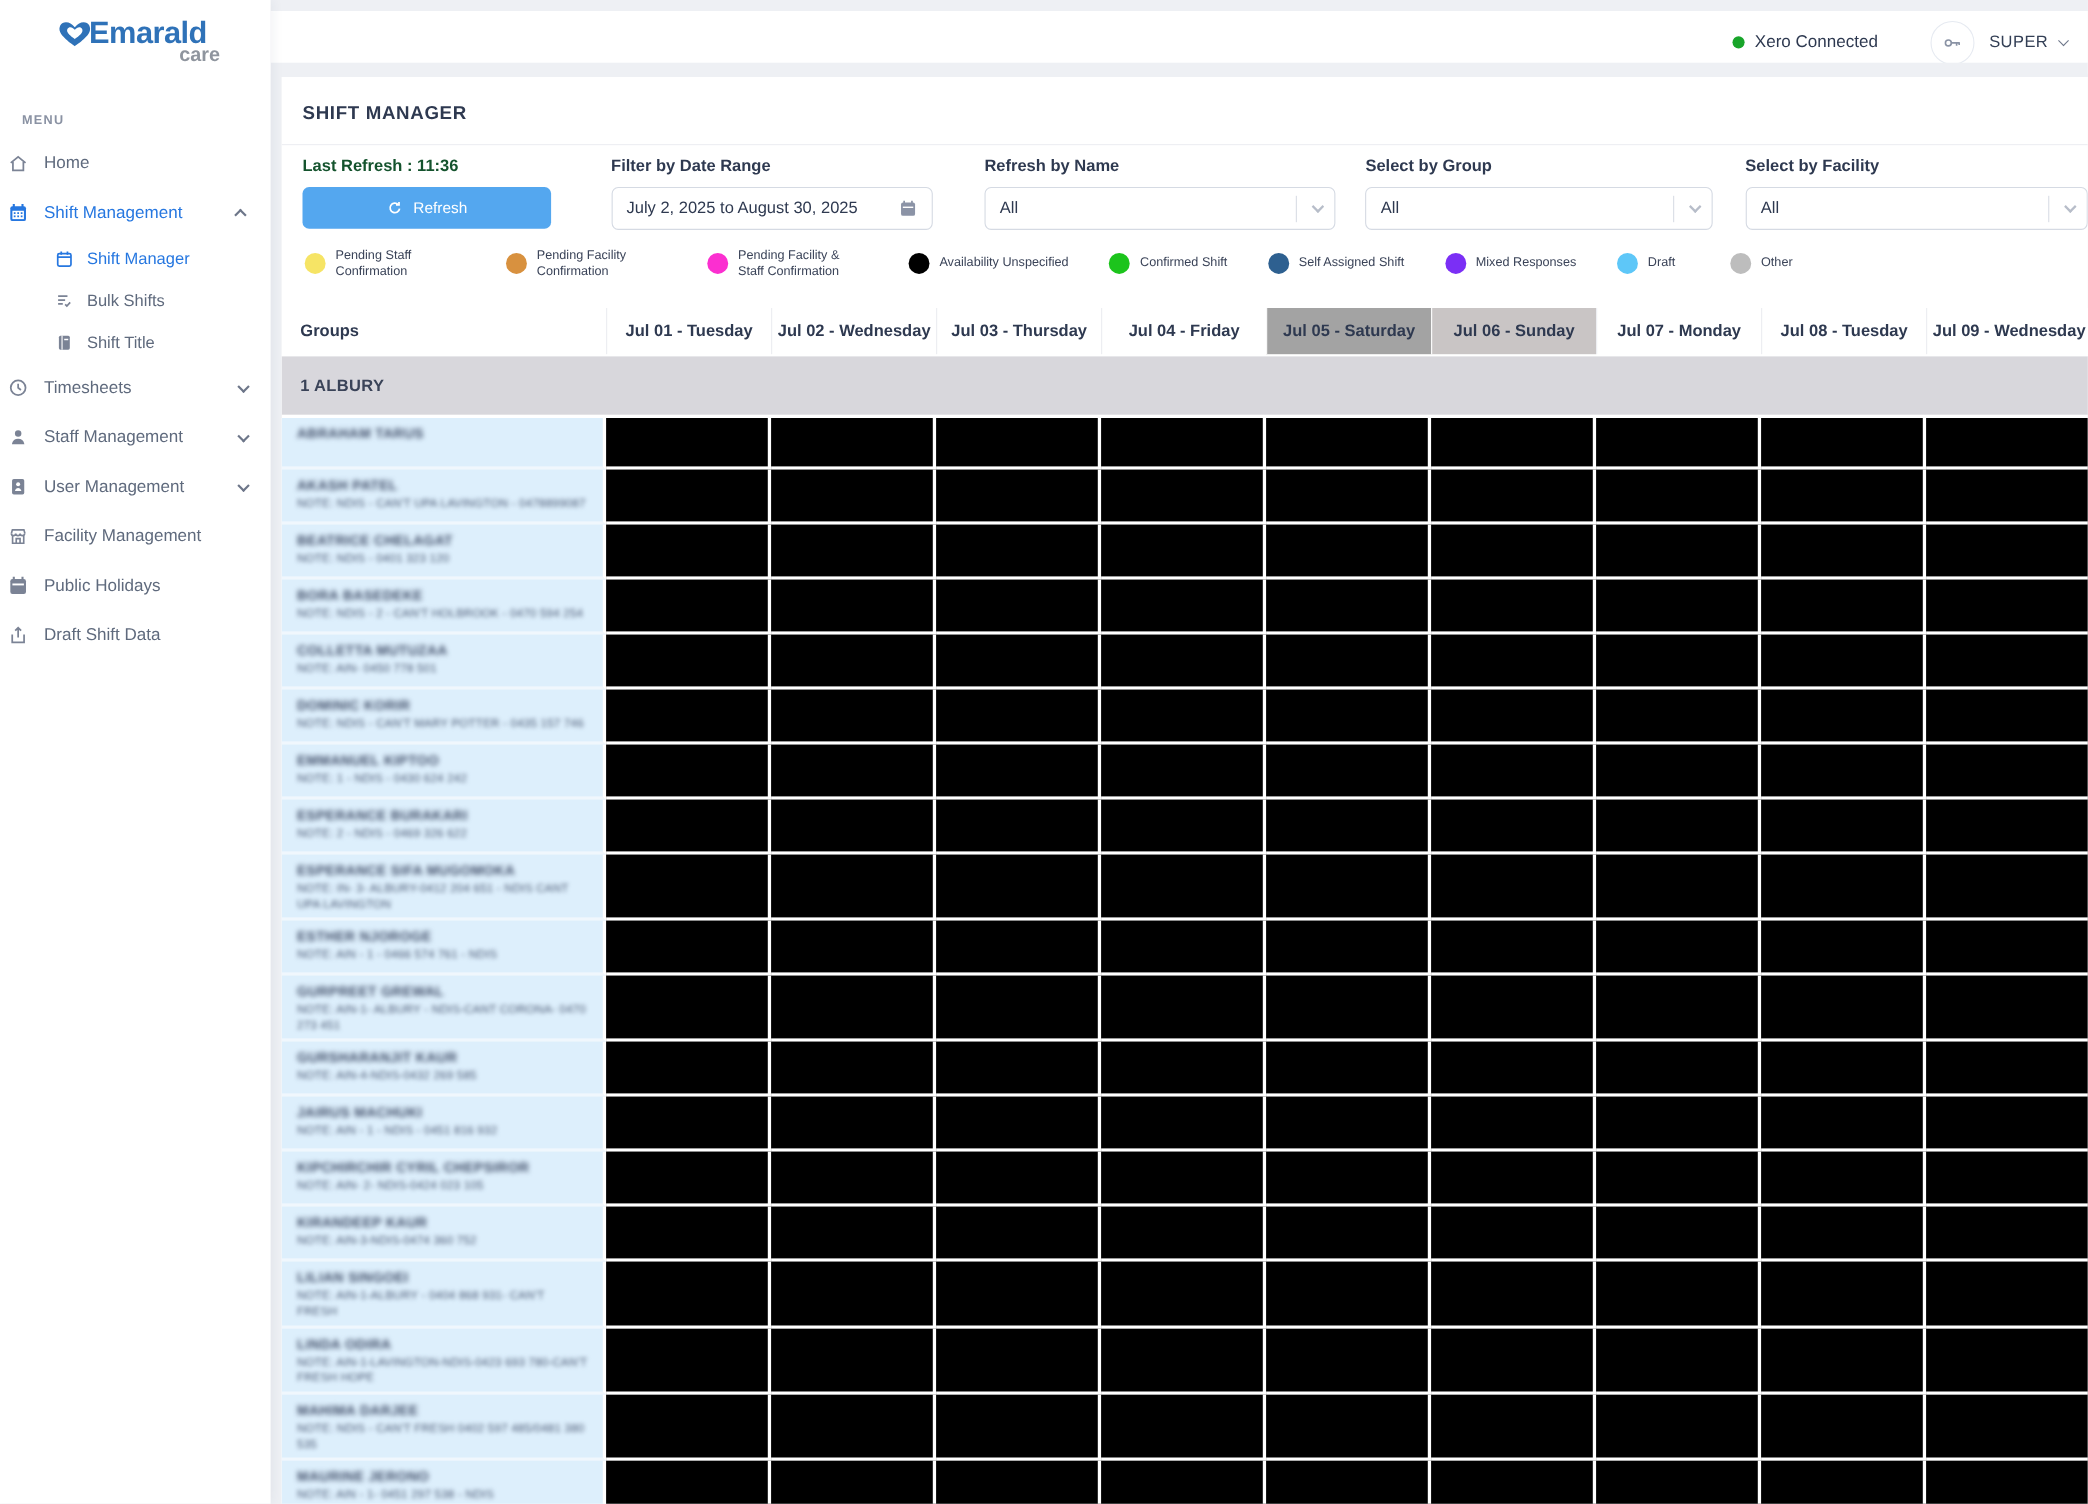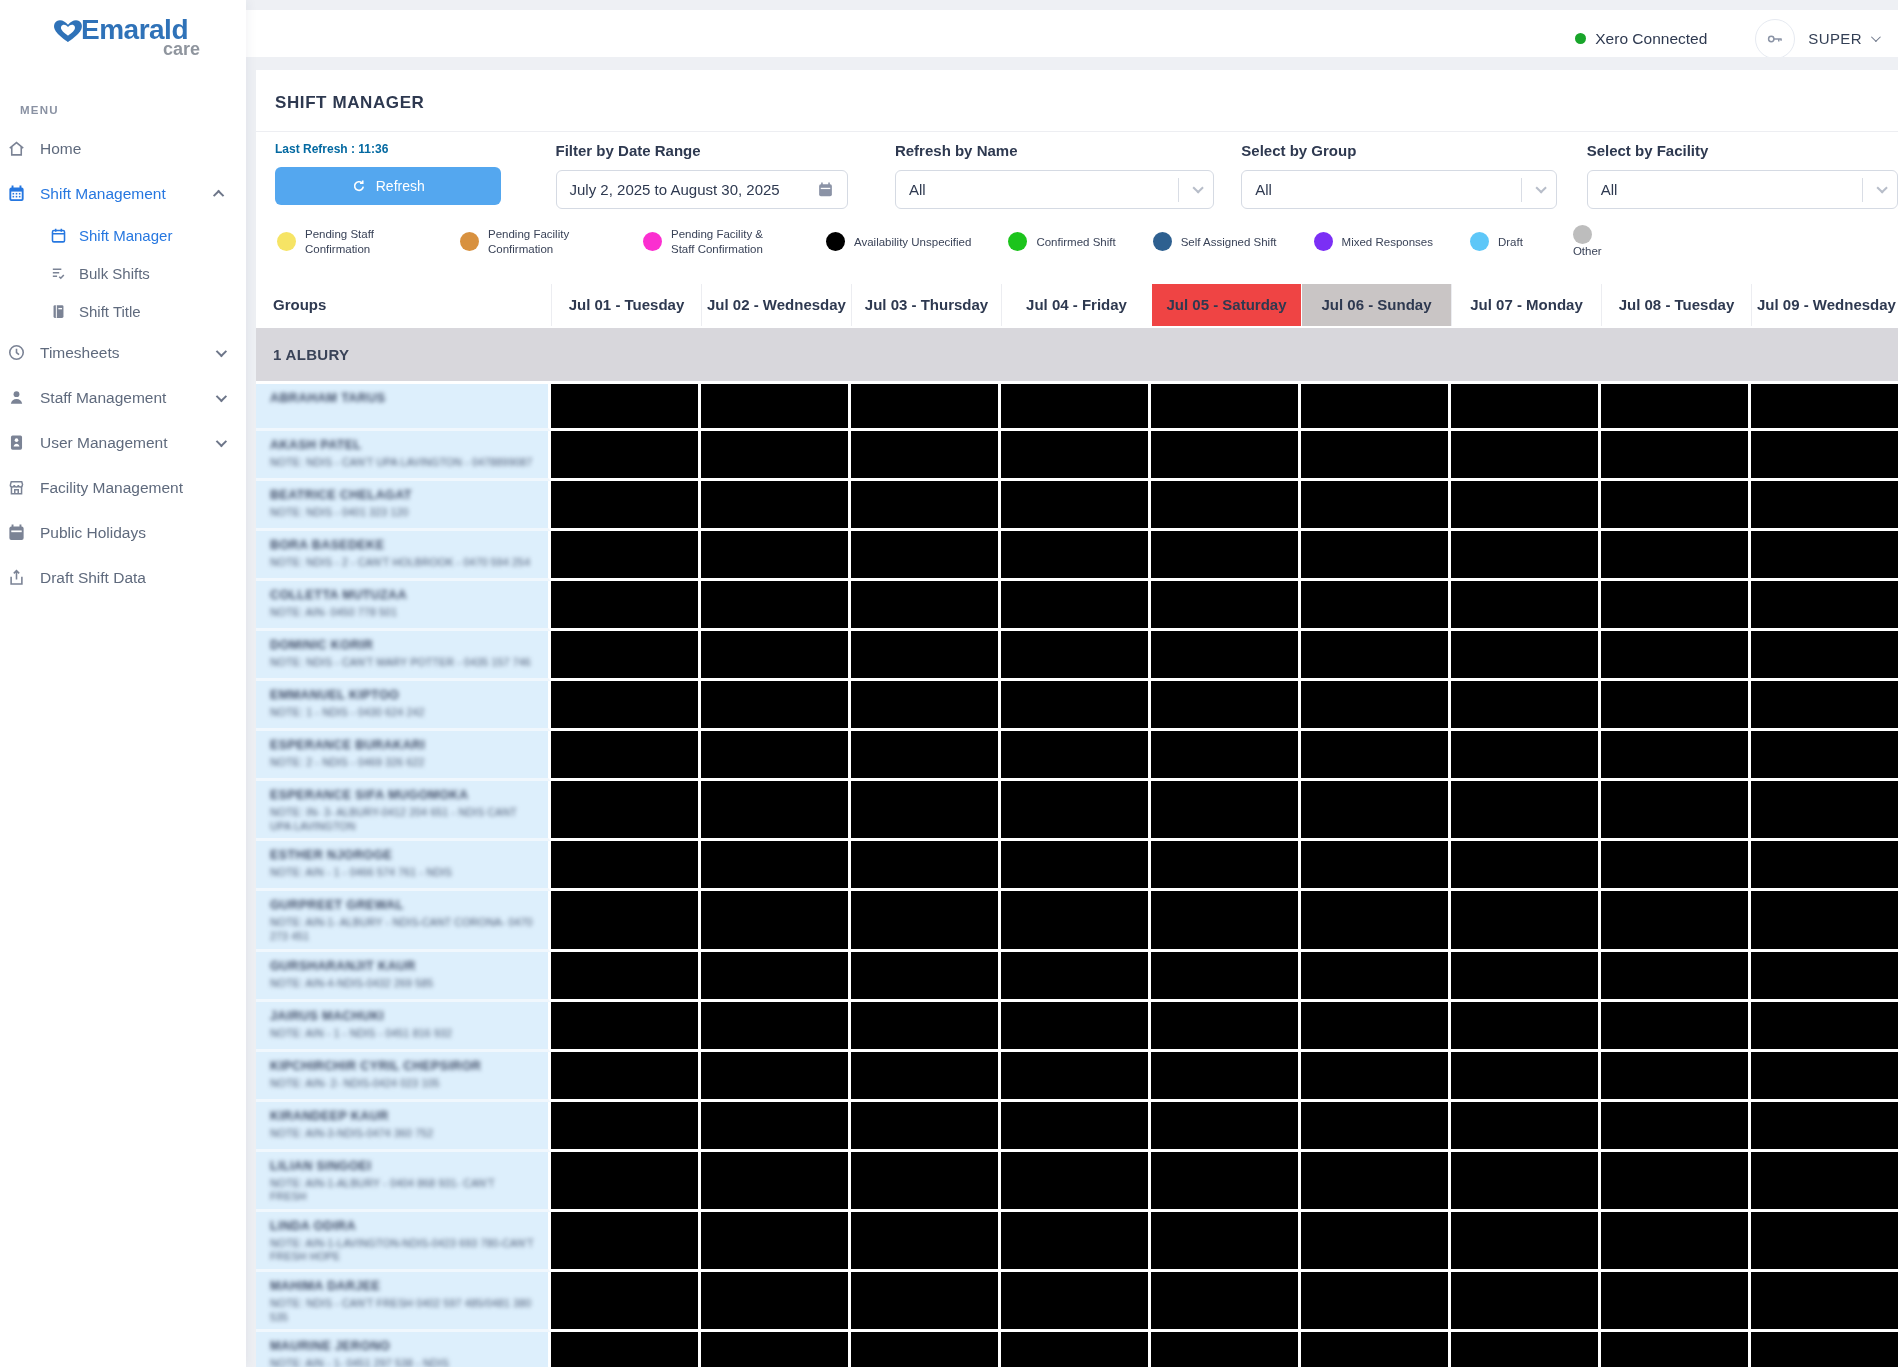--- a/index.html
+++ b/index.html
@@ -53,51 +53,51 @@
 
   
   .filters { display: flex; margin-top: 10px; }
   .f-col { display: flex; flex-direction: column; }
   .f-col1 { width: 226px; margin-left: 19px; }
   .f-col2 { width: 293px; margin-left: 55px; }
   .f-col3 { width: 320px; margin-left: 47px; }
   .f-col4 { width: 316px; margin-left: 27px; }
   .f-col5 { width: 312px; margin-left: 30px; }
   .f-label { font-size: 15px; font-weight: 600; color: #2e3950; margin-bottom: 11px; }
-  .f-label.blue { color: #0369a1; font-size: 12px; }
+  .f-label.blue { color: #14532d; font-size: 15px; }
   .btn-refresh { height: 38px; width: 100%; background: #54a7ef; border: none; border-radius: 6px;
     color: #fff; font-size: 14px; font-family: inherit; display: flex; align-items: center;
     justify-content: center; gap: 9px; cursor: pointer; }
   .btn-refresh svg { width: 16px; height: 16px; }
   .input-box { height: 39px; border: 1px solid #d5dae3; border-radius: 6px; background: #fff;
     display: flex; align-items: center; padding: 0 13px; font-size: 15px; color: #2e3950; cursor: pointer; }
   .input-box .grow { flex: 1; }
   .cal-icon { width: 17px; height: 17px; color: #8b93a6; }
   .cal-icon svg { width: 100%; height: 100%; display: block; }
   .sel-right { display: flex; align-items: center; margin-left: auto; }
   .sel-divider { width: 1px; height: 24px; background: #d9dde5; margin-right: 13px; }
   .chev-gray { width: 8px; height: 8px; border-right: 2px solid #b7bdc9; border-bottom: 2px solid #b7bdc9;
     transform: rotate(45deg) translateY(-3px); }
 
   
   .legend { display: flex; align-items: center; margin: 16px 0 0 21px; }
   .legend-item { display: flex; align-items: center; margin-right: 37px; }
-  .legend-item:last-child { margin-left: 13px; flex-direction: column; }
+  .legend-item:last-child { margin-left: 13px; }
   .legend-dot { width: 19px; height: 19px; border-radius: 50%; margin-right: 9px; flex: 0 0 auto; }
   .legend-label { font-size: 11.5px; color: #3a4358; line-height: 1.3; max-width: 118px; }
 
   
   .sched { margin-top: 25px; width: 1645px; }
   .sched-head { display: flex; height: 44px; border-bottom: 2px solid #fff; }
   .groups-head { width: 295px; display: flex; align-items: center; padding-left: 17px;
     font-size: 15px; font-weight: 700; color: #2e3950; }
   .day-head { width: 150px; display: flex; align-items: center; justify-content: center;
     font-size: 15px; font-weight: 700; color: #2e3950; border-left: 1px solid #ecedf1;
     background: #fff; cursor: pointer; white-space: nowrap; }
-  .day-head.weekend { background: #ef4444; border-left-color: #fff; }
+  .day-head.weekend { background: #a3a3a3; border-left-color: #fff; }
   .day-head.weekend.selected { background: #c9c5c5; }
   .group-row { height: 56px; background: #d8d7dc; border-bottom: 3px solid #fff;
     display: flex; align-items: center; padding-left: 17px; font-size: 15px; font-weight: 700;
     color: #3a4358; letter-spacing: .3px; }
   .staff-row { display: flex; min-height: 50px; }
   .staff-row.nonote { min-height: 47px; }
   .staff-cell { width: 295px; background: #ddeffc; border-right: 3px solid #fff;
     border-bottom: 3px solid #f0f7fd; padding: 7px 14px 5px; cursor: pointer; }
   .staff-name { font-size: 12.5px; font-weight: 700; letter-spacing: .4px; color: #3e4b66;
     filter: blur(2.2px); text-transform: uppercase; }

